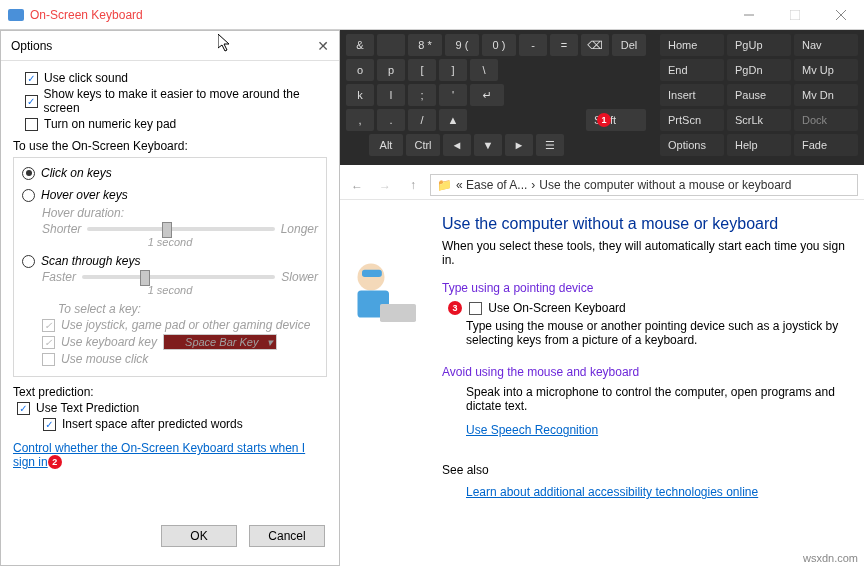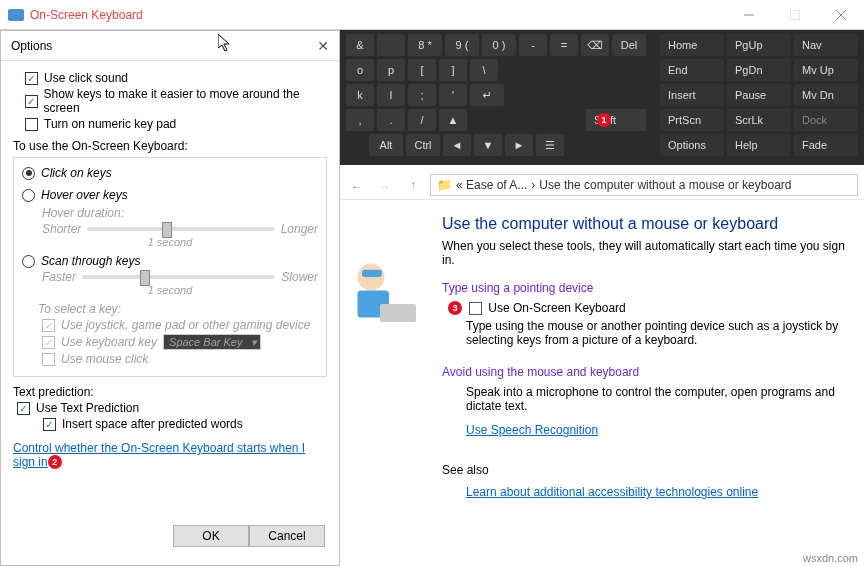--- a/index.html
+++ b/index.html
@@ -29,25 +29,25 @@
 .cb.disabled { border-color:#bbb; color:#bbb;}
 .radio { width:13px; height:13px; border:1px solid #333; border-radius:50%; margin-right:6px; display:inline-flex; align-items:center; justify-content:center;}
 .radio .dot { width:6px; height:6px; background:#333; border-radius:50%;}
 .group-label { margin:8px 0 4px 0; }
 .radio-group { border:1px solid #d8d8d8; padding:6px 8px 8px 8px; margin:2px 0 8px 0;font-style:italic;}
 .disabled-text { color:#a0a0a0; }
 .slider-row { display:flex; align-items:center; gap:6px; margin:2px 0 0 20px;}
 .slider { flex:1; height:4px; background:#ddd; position:relative; border-radius:2px;}
 .slider .thumb { position:absolute; top:-5px; width:10px; height:16px; background:#c8c8c8; border:1px solid #888; left:40%;}
 .slider-caption { text-align:center; color:#a0a0a0; font-size:11px; margin-bottom:6px;}
-.select-fake { display:inline-block; border:1px solid #ccc; background:#404040; padding:1px 18px 1px 5px; color:#a0a0a0; margin-left:6px; position:relative; font-size:11px;}
+.select-fake { display:inline-block; border:1px solid #ccc; background:#7f1d1d; padding:1px 18px 1px 21px; color:#a0a0a0; margin-left:6px; position:relative; font-size:11px;}
 .select-fake::after { content:"▾"; position:absolute; right:4px; color:#999;}
 .link { color:#0066cc; text-decoration:underline; cursor:pointer; }
 .badge { display:inline-flex; width:14px; height:14px; background:#e81123; color:#fff; border-radius:50%; font-size:9px; align-items:center; justify-content:center; font-weight:bold; vertical-align:top;}
-.dialog-buttons { position:absolute; bottom:18px; right:14px; display:flex; gap:0;}
+.dialog-buttons { position:absolute; bottom:18px; right:14px; display:flex; gap:12px;}
 .dlg-btn { width:76px; height:22px; background:#e1e1e1; border:1px solid #adadad; font-size:12px;}
 
 
 .osk { position:absolute; top:0; left:0; right:0; height:135px; background:#2b2b2b; padding:4px 6px 0 6px;}
 .osk-row { display:flex; gap:3px; margin-bottom:3px; }
 .key { background:#3a3a3a; color:#ddd; height:22px; display:flex; align-items:center; justify-content:center; font-size:11px; border-radius:2px; flex-shrink:0;}
 .key.func { width:64px; background:#333; justify-content:flex-start; padding-left:8px;}
 .key.dim { color:#888;}
 .key.num { width:34px;}
 .key.sym { width:28px;}
@@ -149,21 +149,21 @@
             </div>
           <div class="slider-row">
               <span class="disabled-text">Faster</span>
               <div class="slider">
                 <div class="thumb" style="left:30%"></div>
               </div>
               <span class="disabled-text">Slower</span>
             </div>
           <div class="slider-caption">1 second</div>
 
-          <div class="disabled-text" style="margin:4px 0 2px 16px">To select a key:</div>
+          <div class="disabled-text" style="margin:4px 0 2px 36px">To select a key:</div>
           <div class="cb-row disabled-text" style="margin-left:20px">
               <span class="cb disabled">✓</span>
               <span>Use joystick, game pad or other gaming device</span>
             </div>
           <div class="cb-row disabled-text" style="margin-left:20px">
               <span class="cb disabled">✓</span>
               <span>Use keyboard key</span>
               <span class="select-fake">Space Bar Key</span>
             </div>
           <div class="cb-row disabled-text" style="margin-left:20px">

